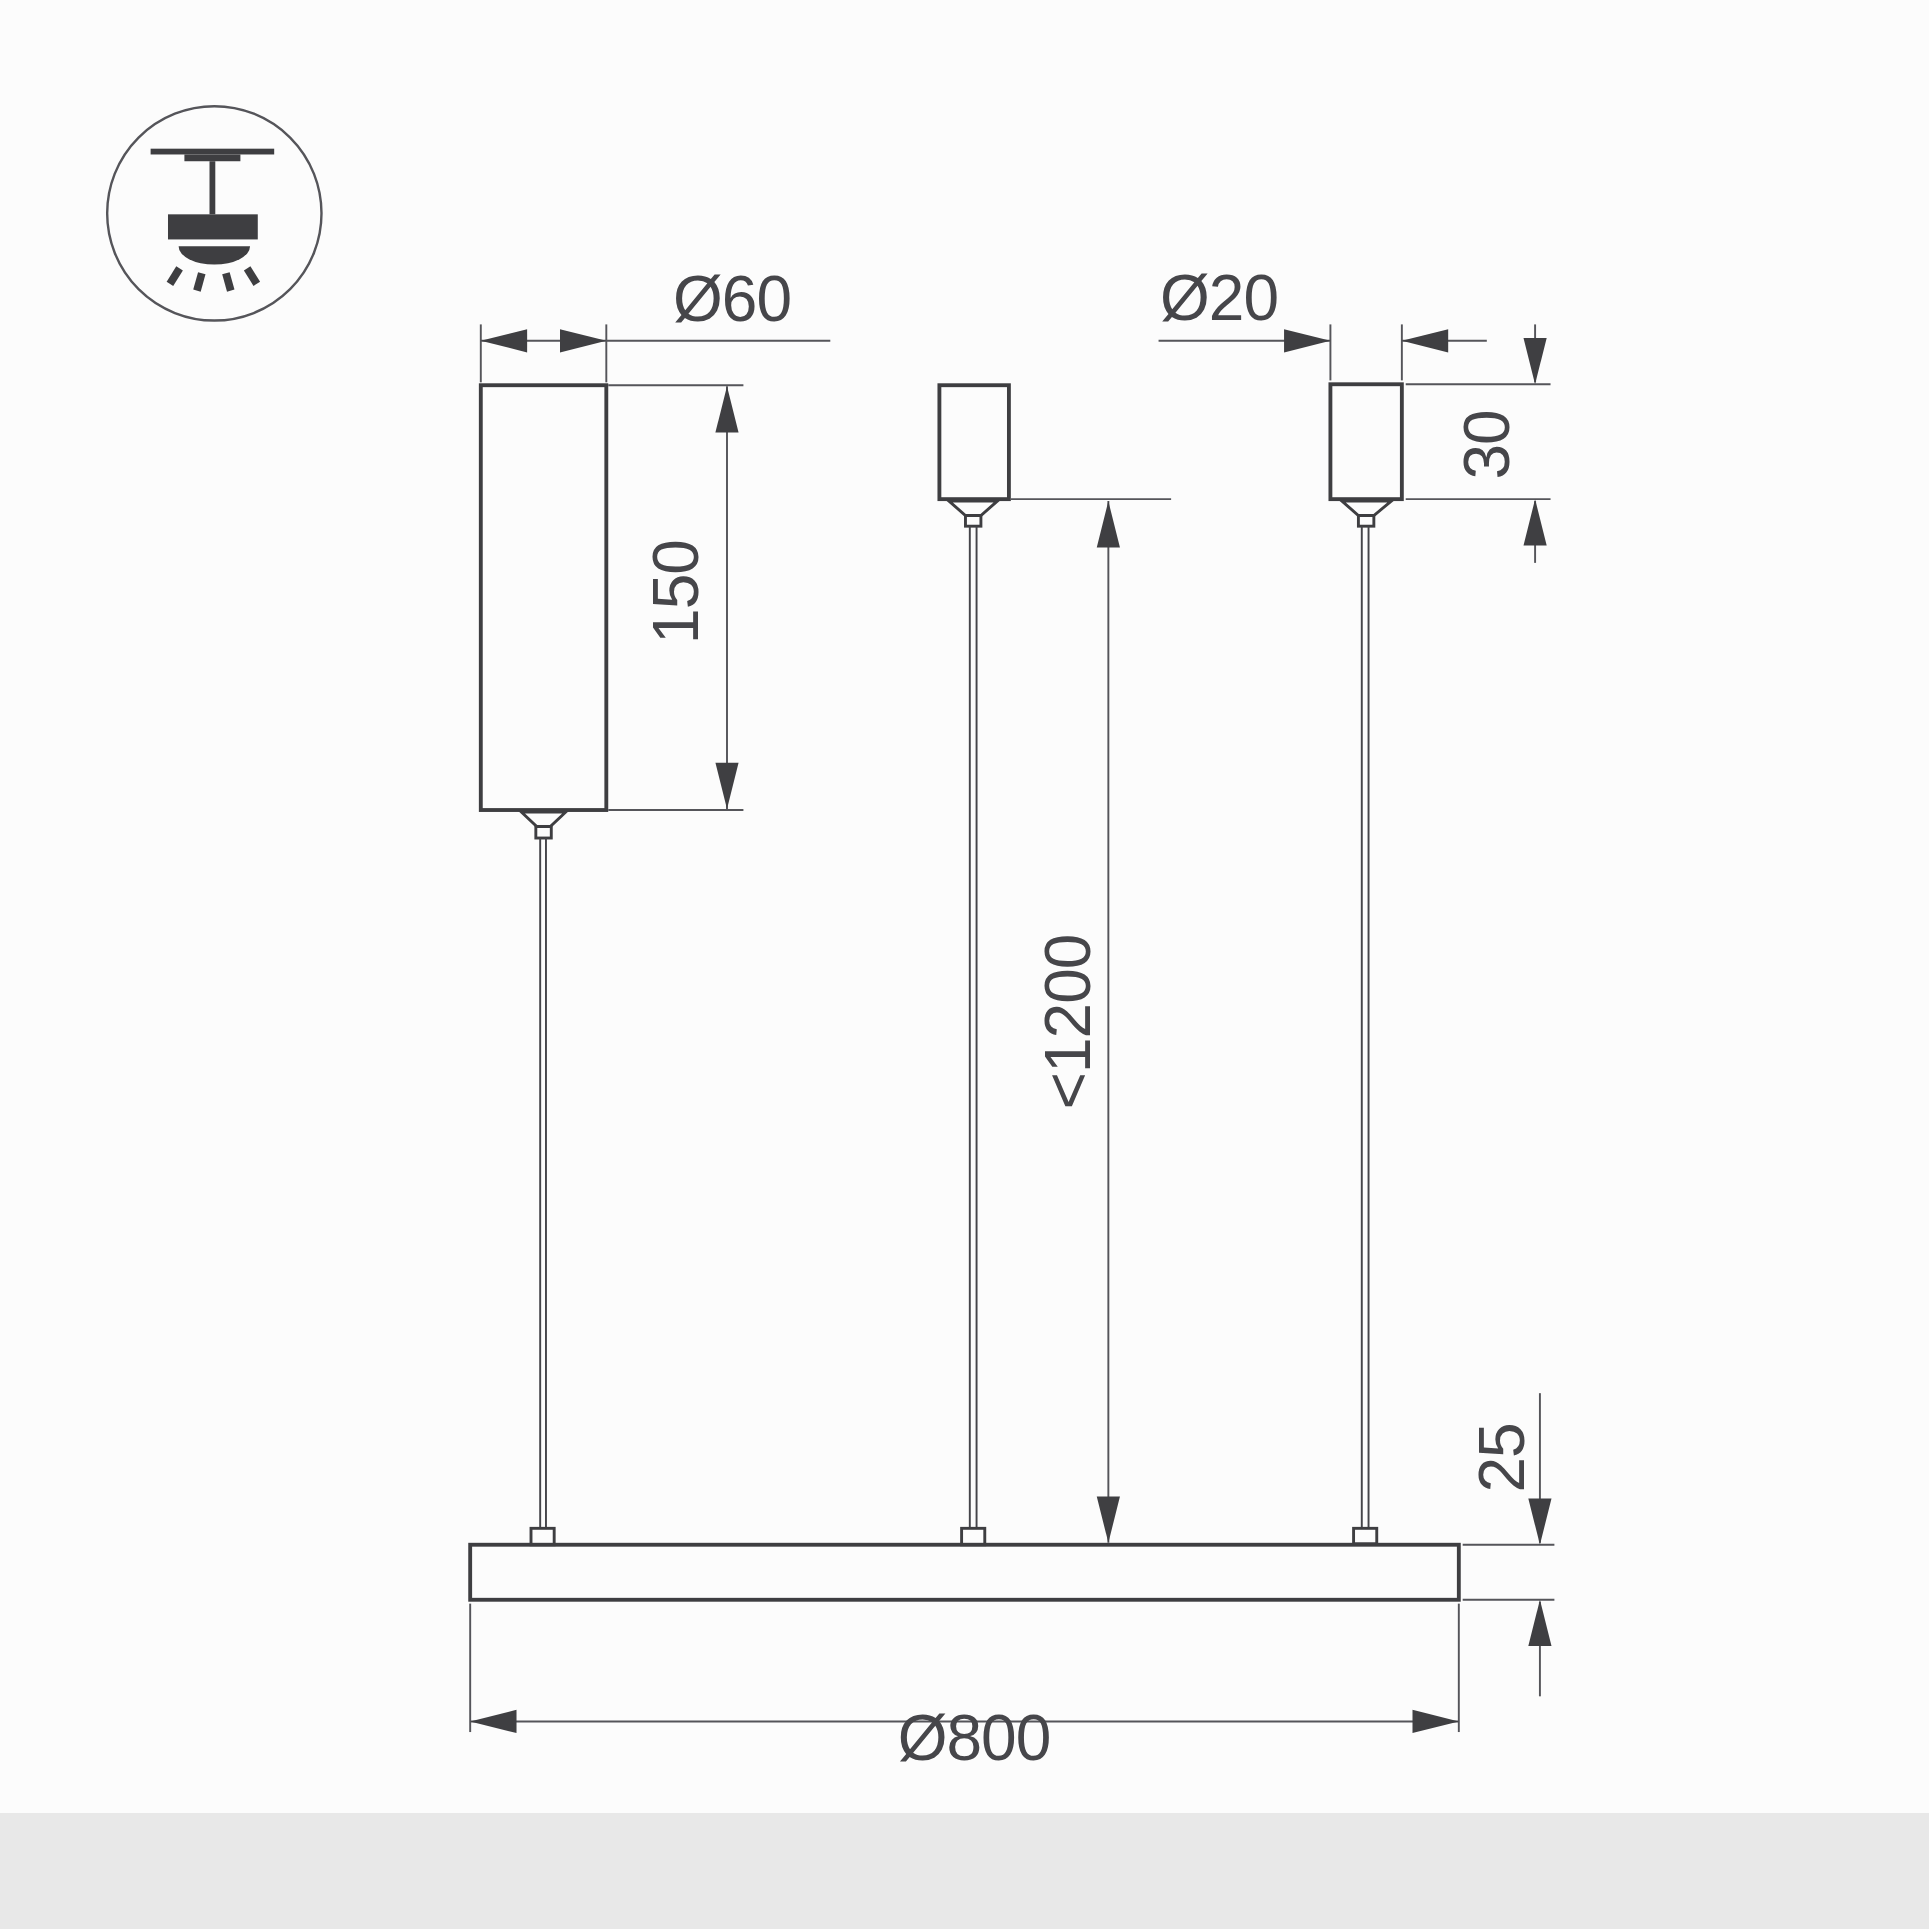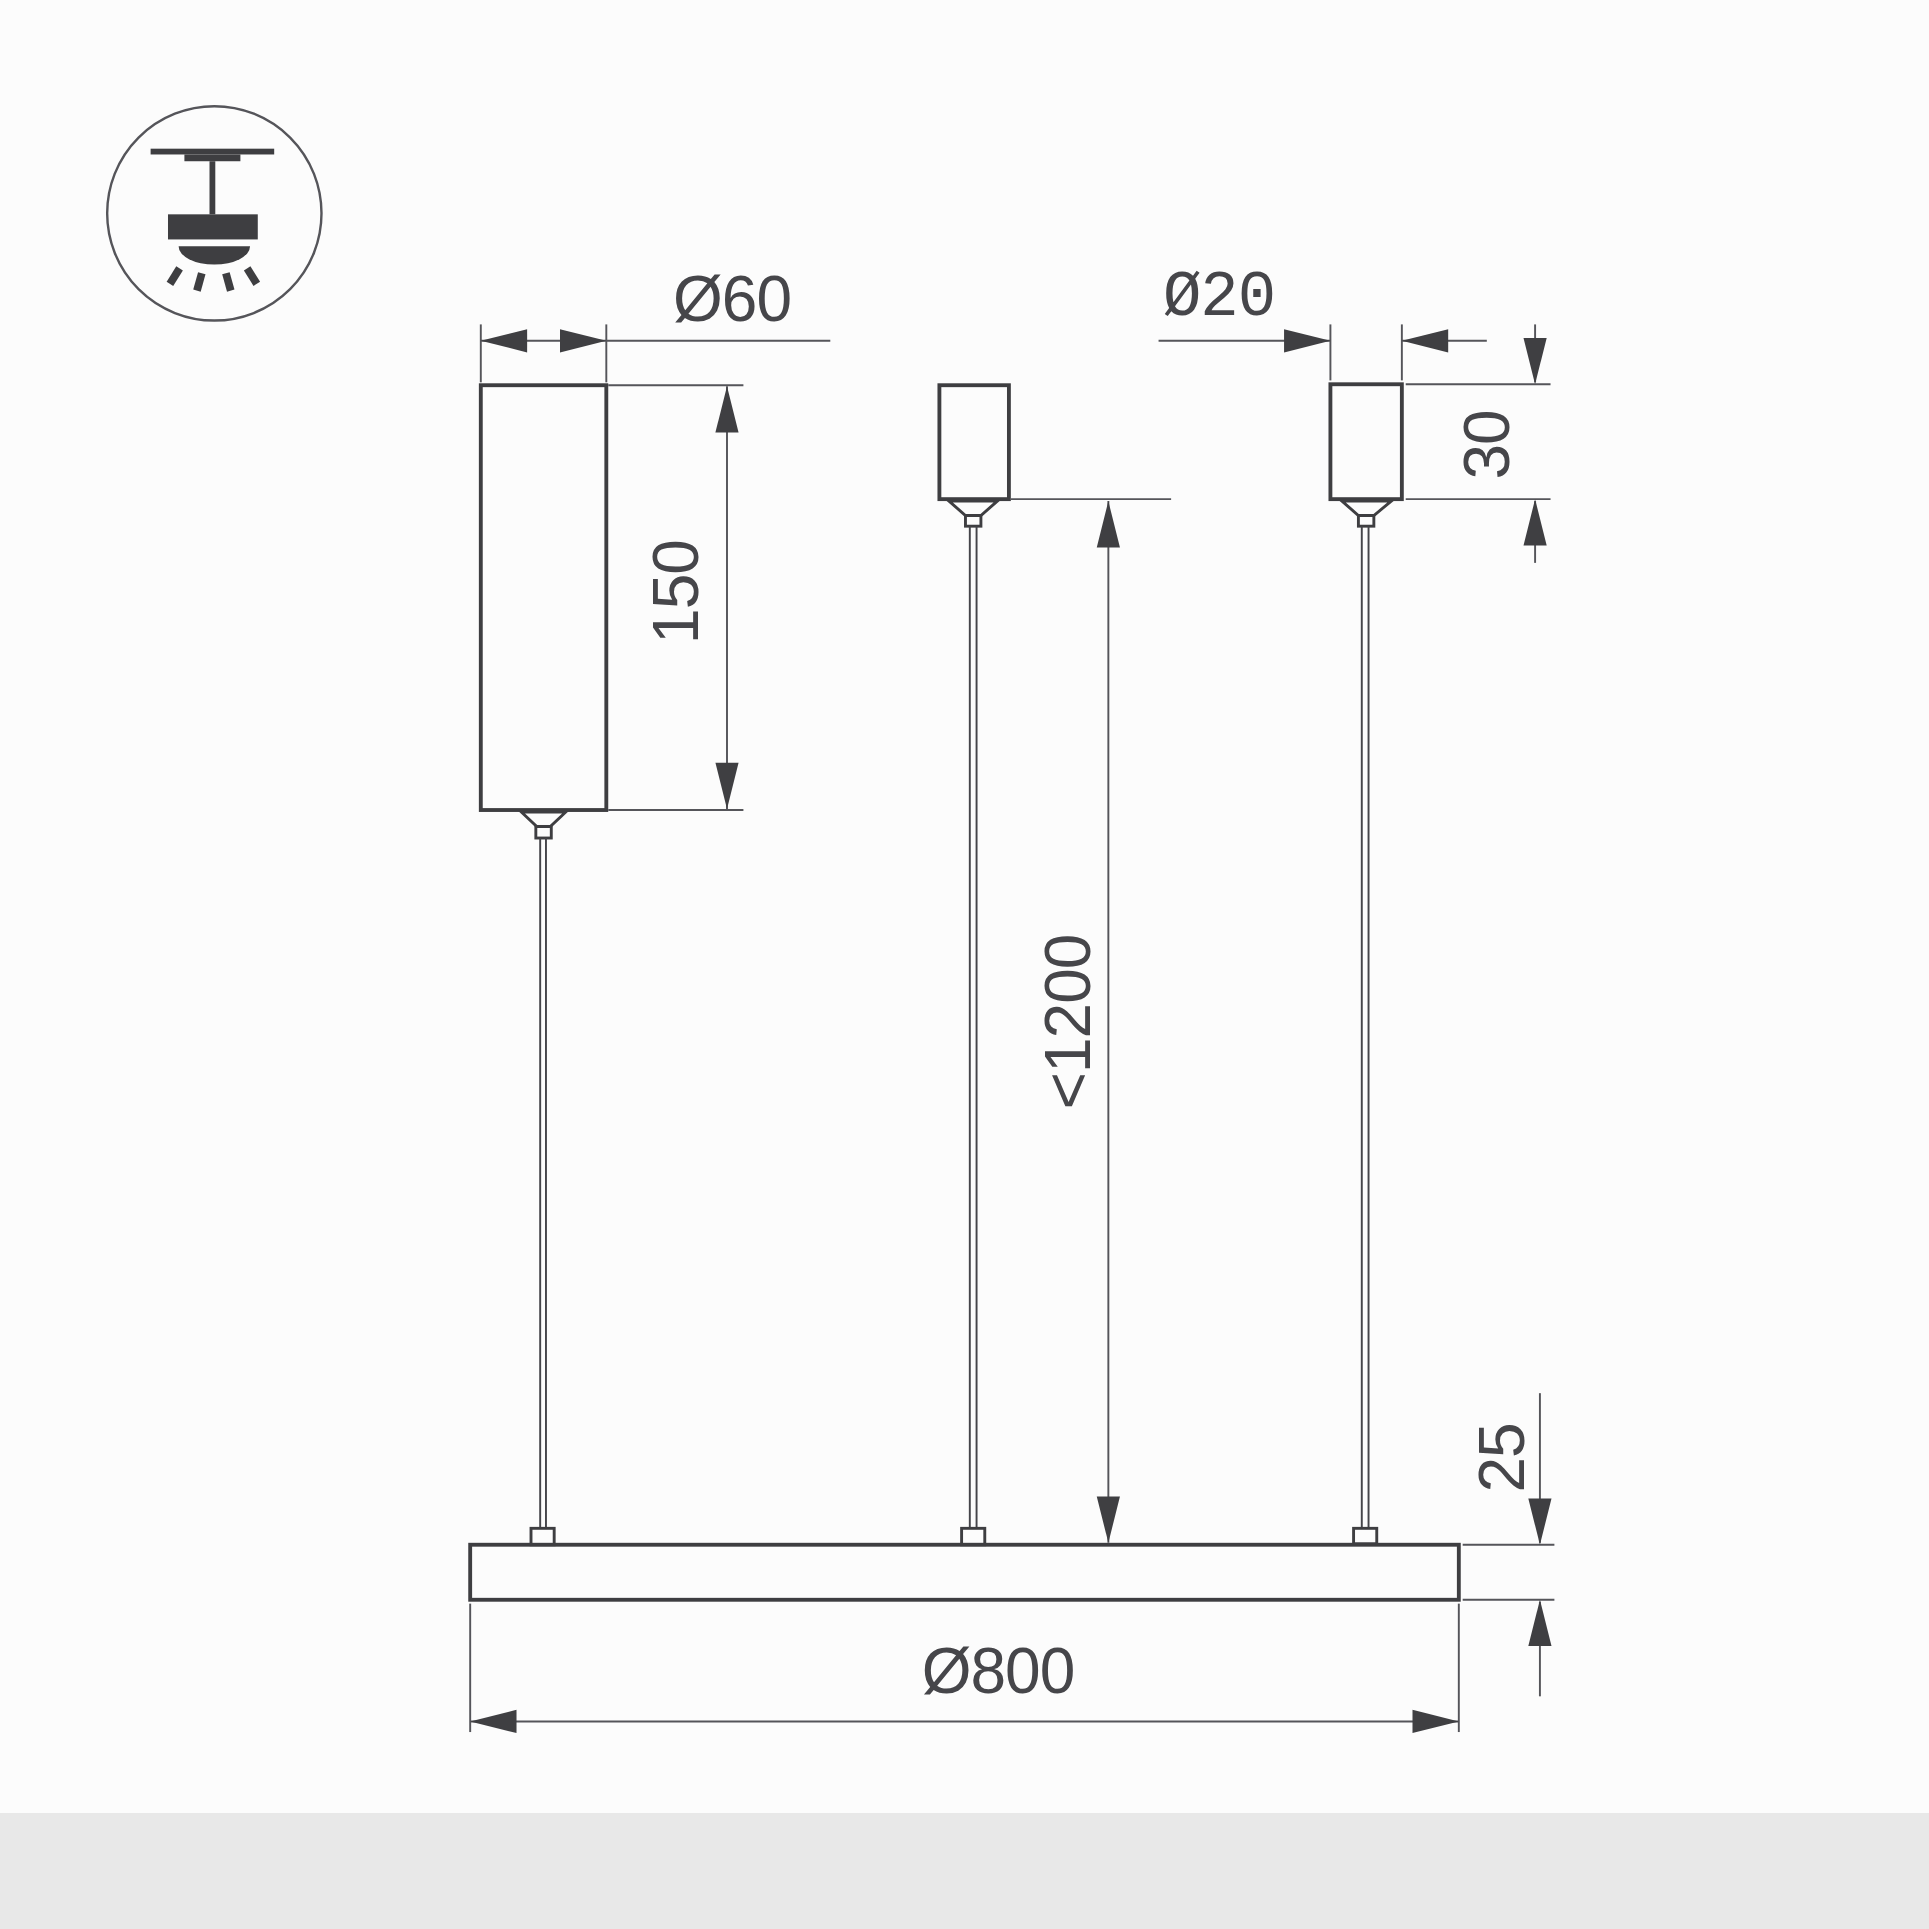--- a/index.html
+++ b/index.html
@@ -138,24 +138,24 @@
       <line x1="487" y1="1783" x2="1511" y2="1783"></line>
       <polygon points="487,1783 535,1771 535,1795" stroke="none"></polygon>
       <polygon points="1511,1783 1463,1771 1463,1795" stroke="none"></polygon>
     </g>
   </svg>
 
   <div class="dim-label" style="left:732px;top:299px;">Ø60</div>
 
   <div class="dim-label vertical" style="left:676px;top:592px;">150</div>
 
-  <div class="dim-label" style="left:1219px;top:298px;font-family:Liberation Mono, monospace;">Ø20</div>
+  <div class="dim-label" style="left:1219px;top:298px;">Ø20</div>
 
   <div class="dim-label vertical" style="left:1487px;top:445px;">30</div>
 
   <div class="dim-label vertical" style="left:1068px;top:1022px;">&lt;1200</div>
 
   <div class="dim-label vertical" style="left:1502px;top:1458px;">25</div>
 
-  <div class="dim-label" style="left:974px;top:1671px;margin-left:24px;">Ø800</div>
+  <div class="dim-label" style="left:974px;top:1738px;">Ø800</div>
 
 </div>
 
 
 </body></html>

